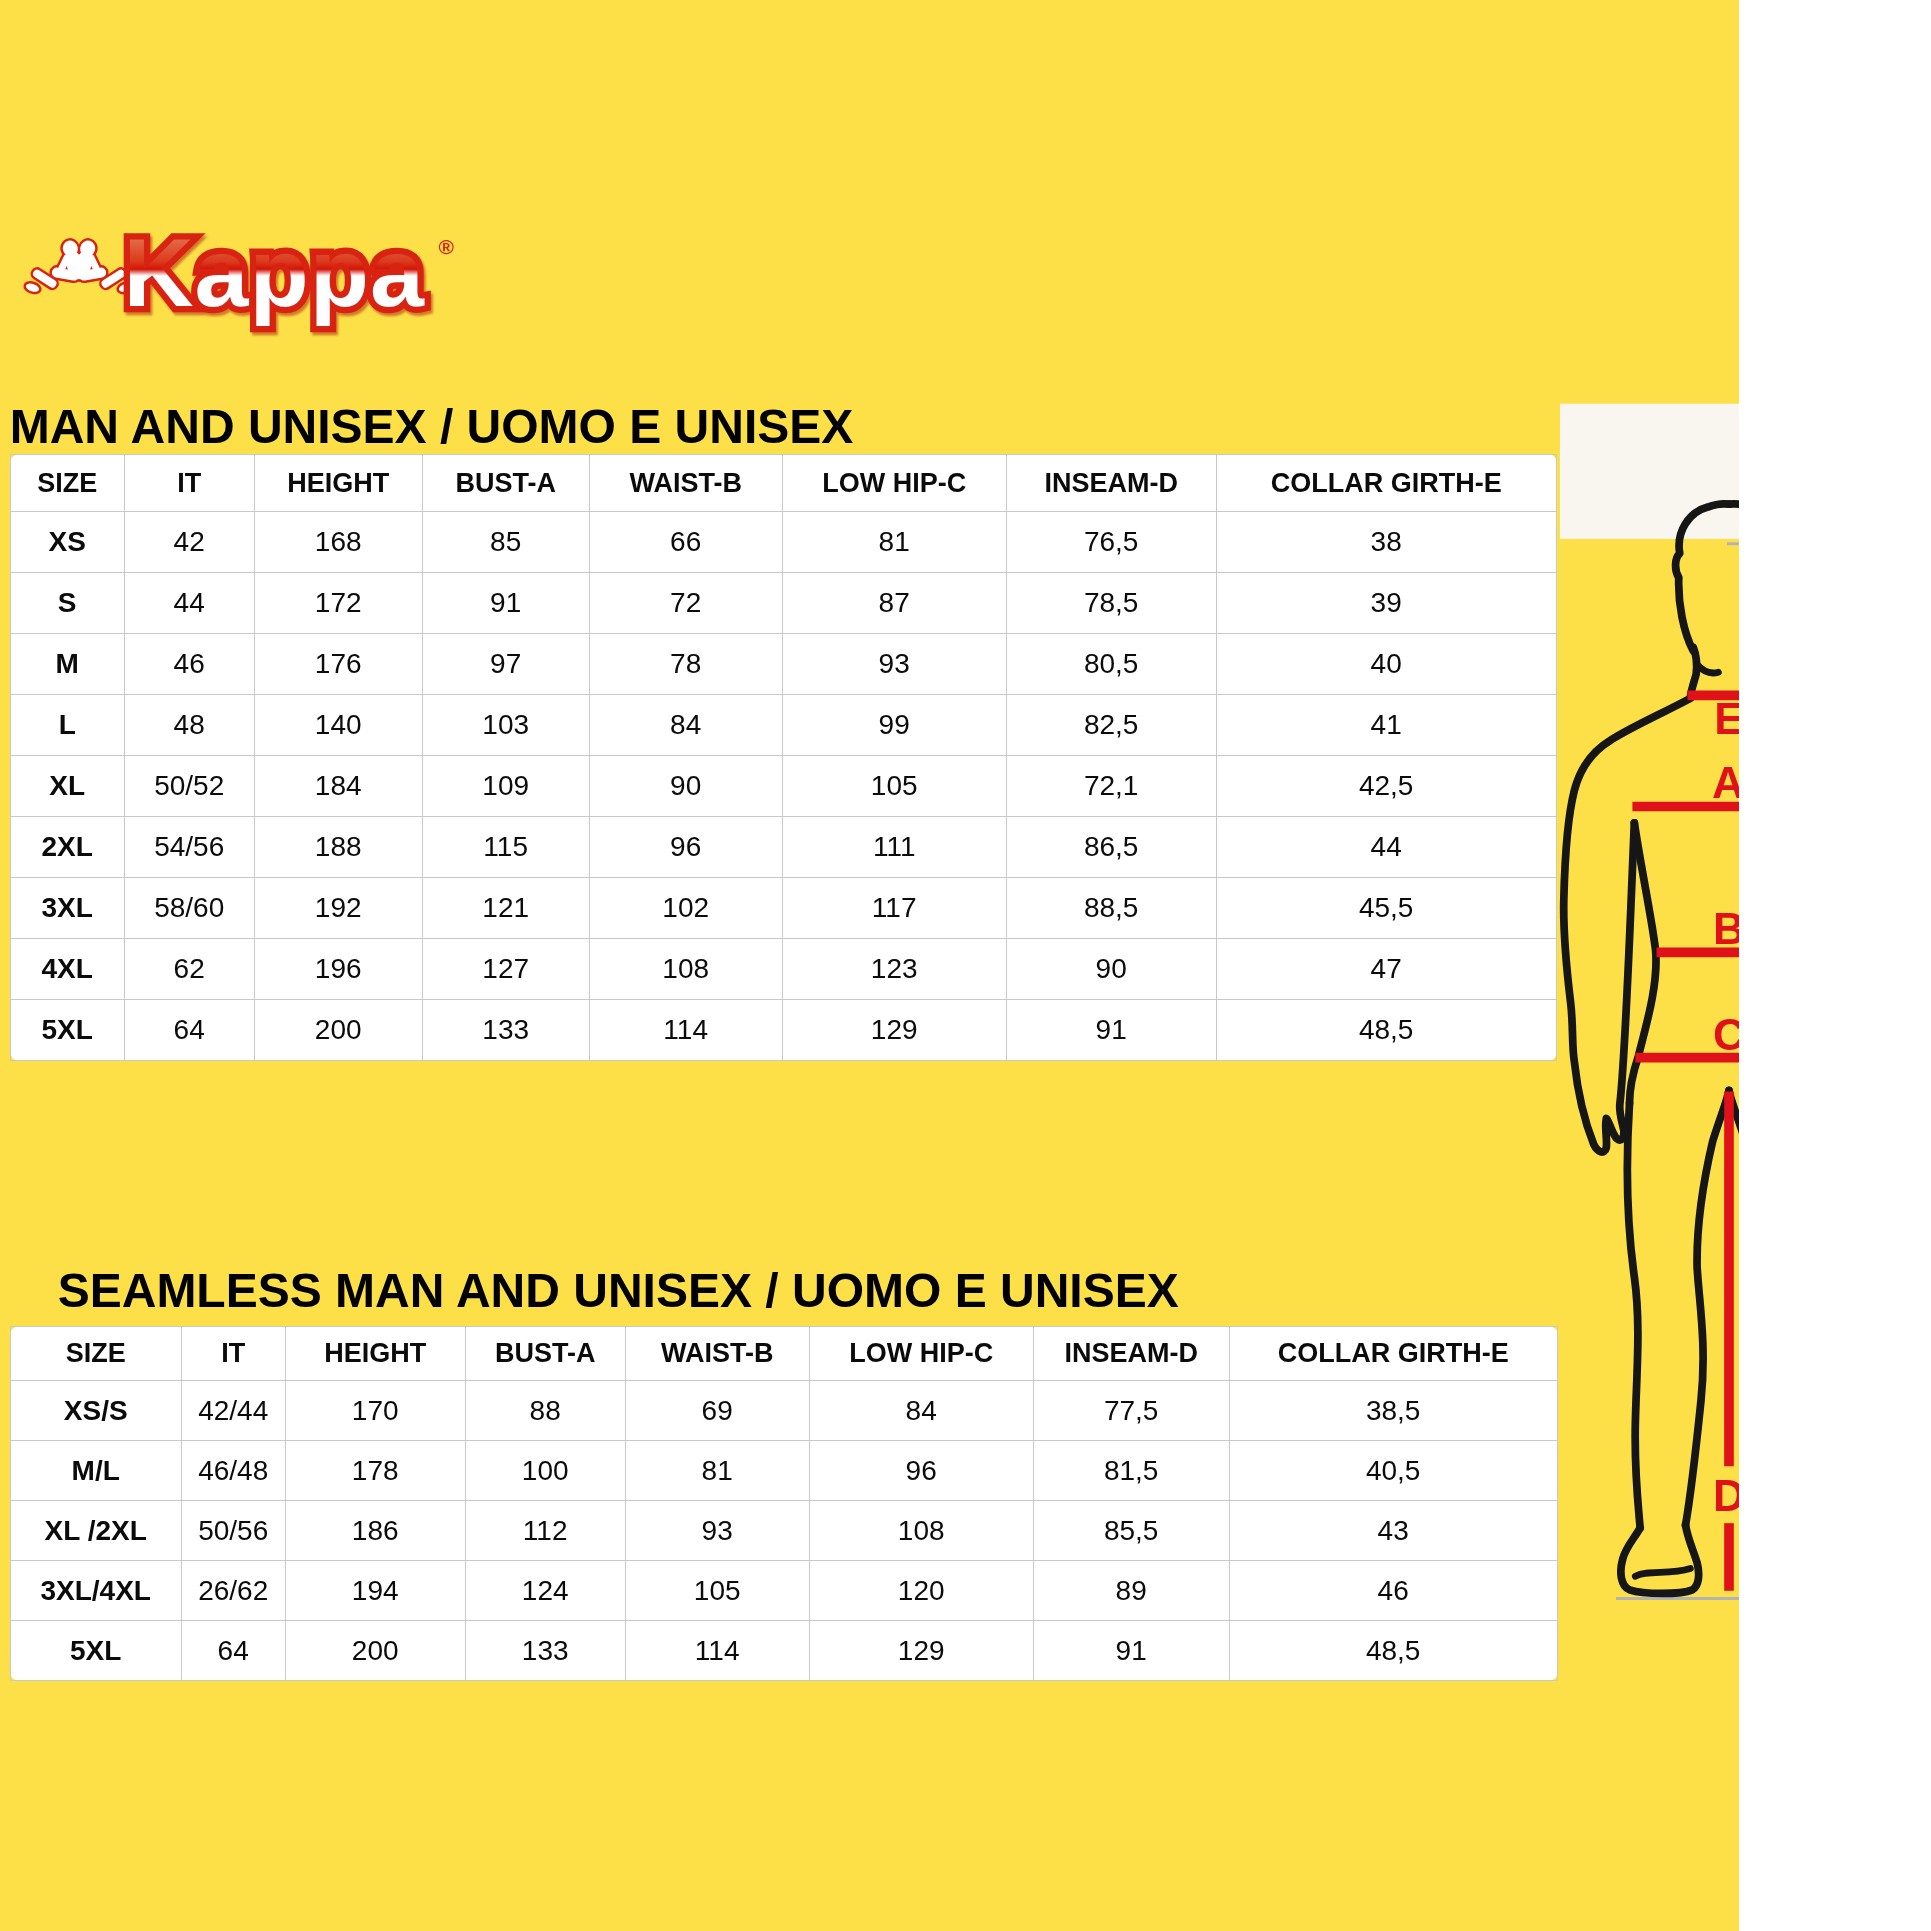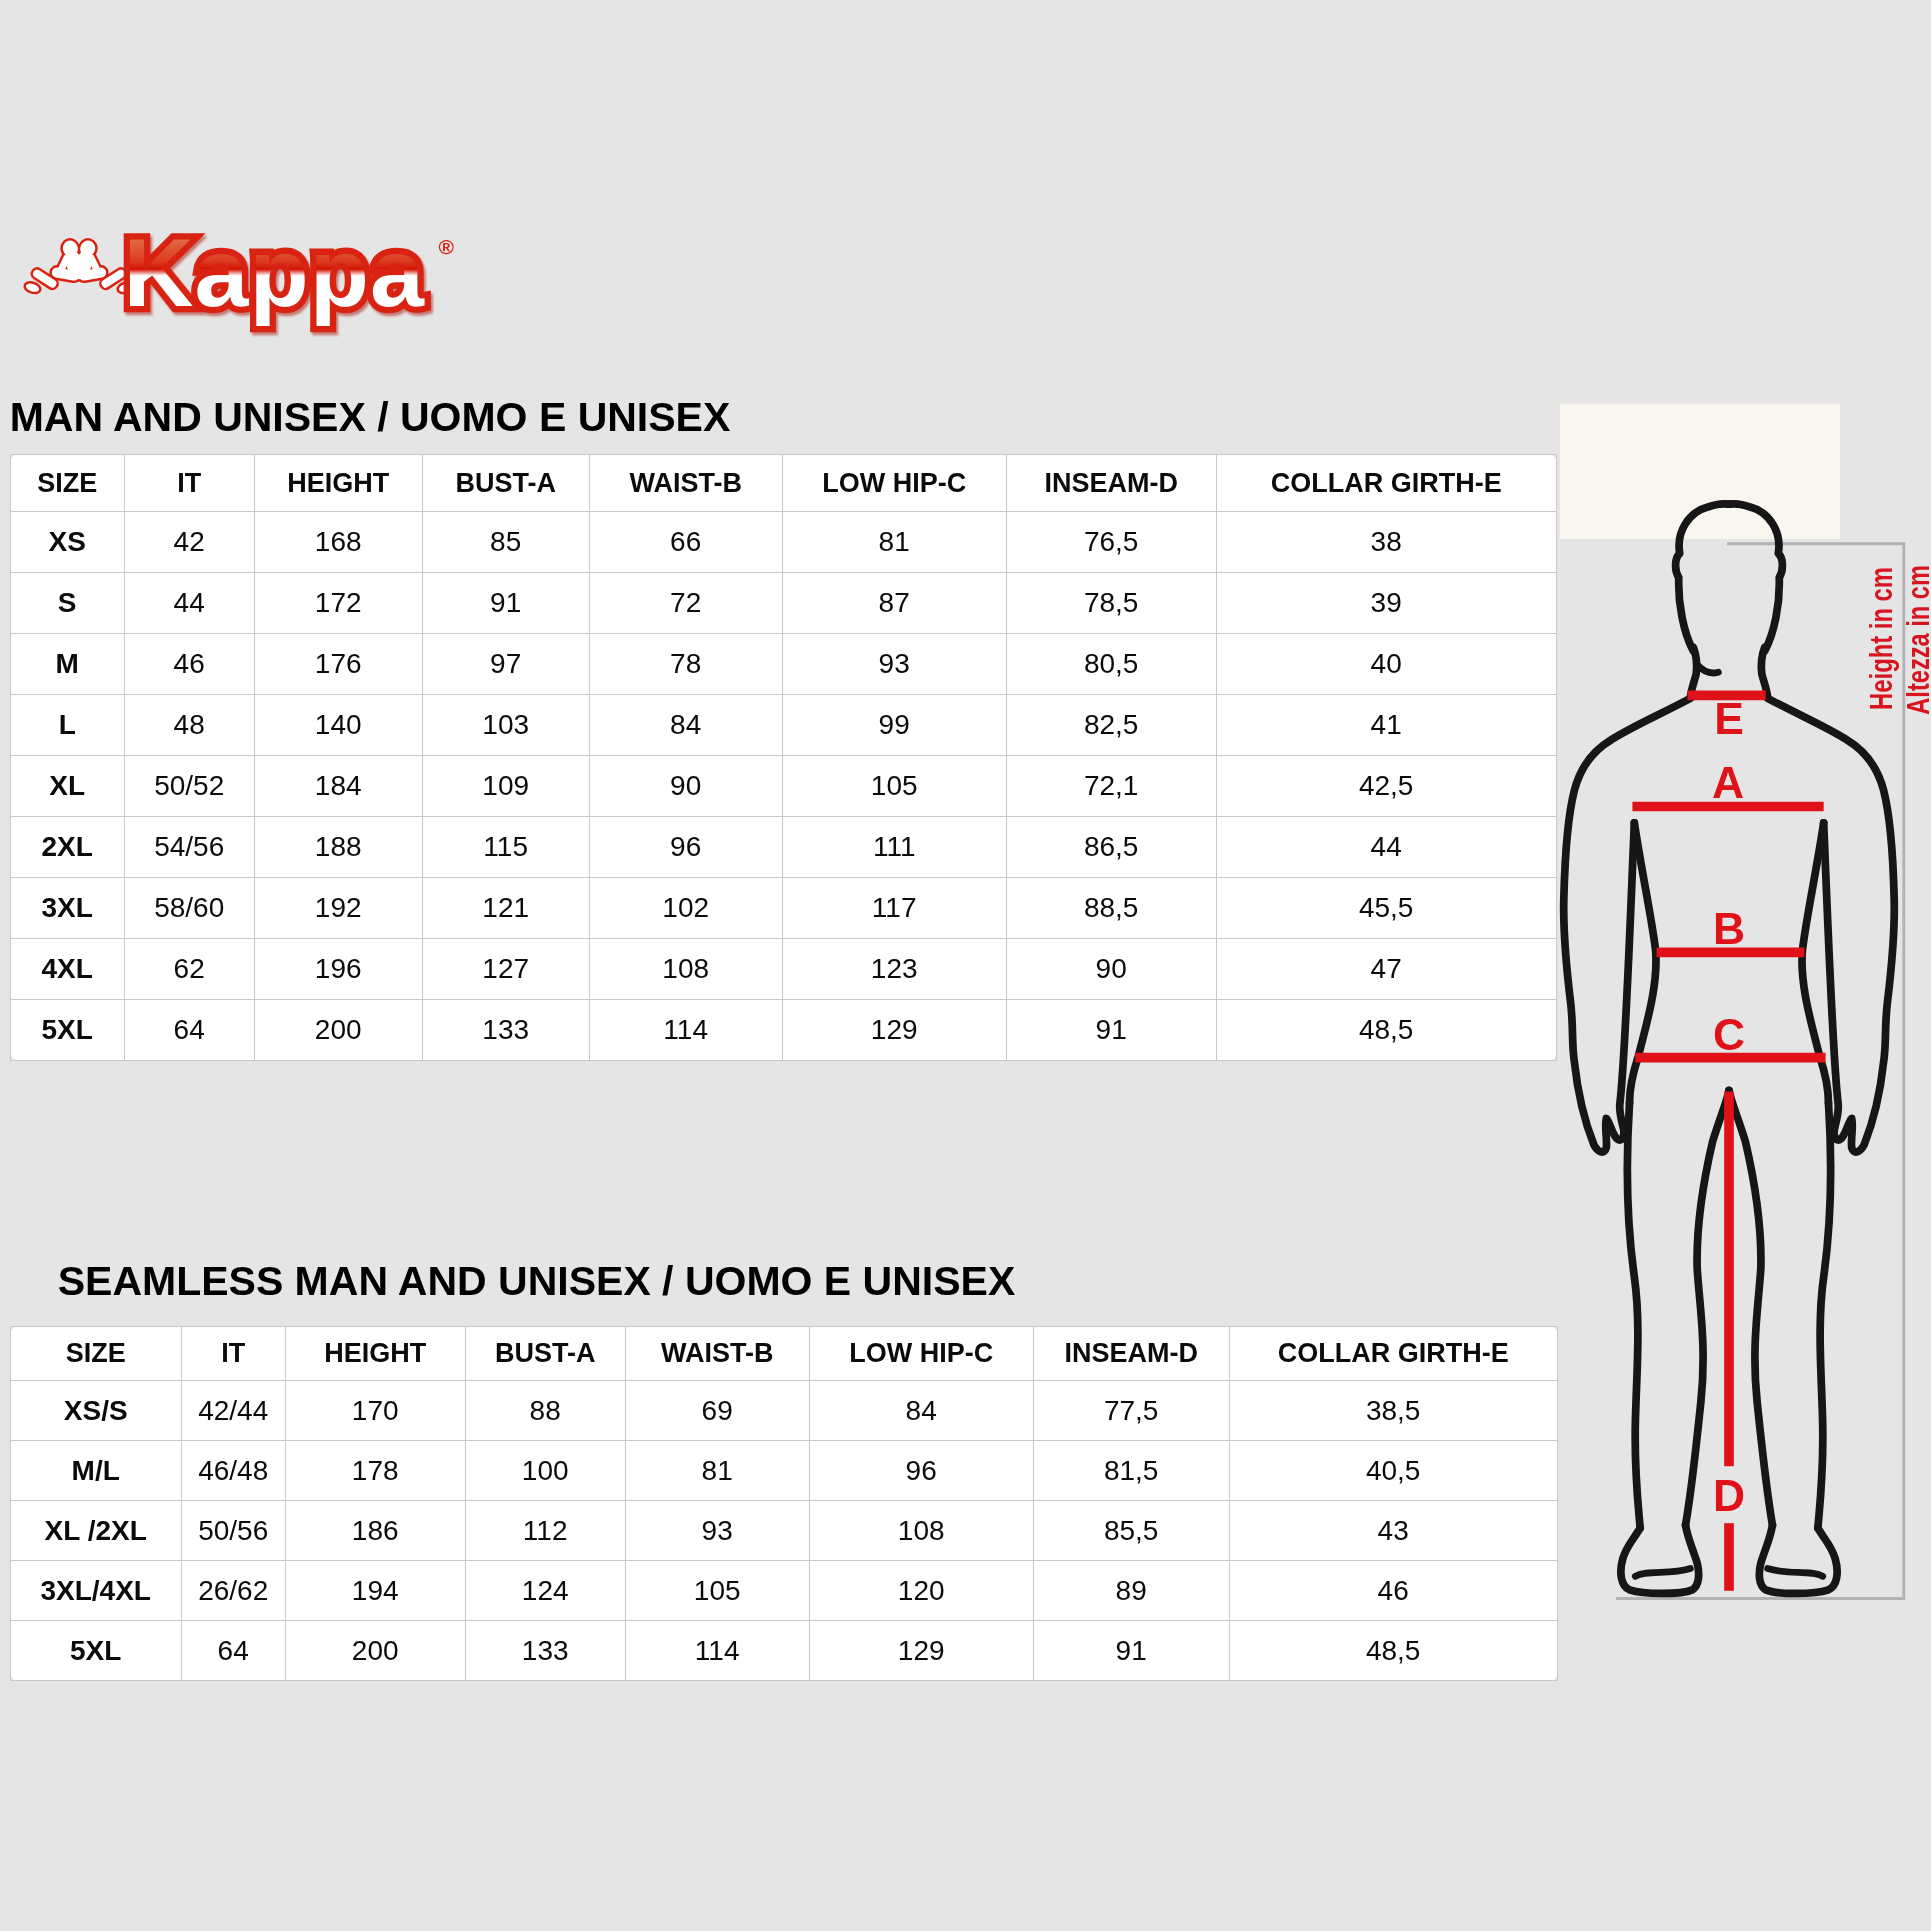--- a/index.html
+++ b/index.html
@@ -1,32 +1,32 @@
 <!DOCTYPE html>
 <html><head>
 <meta charset="utf-8">
 <style>
   html,body{margin:0;padding:0;background:#fff;}
-  .canvas{position:relative;width:1931px;height:1931px;background:#e5e5e5;overflow:hidden;
+  .canvas{position:relative;width:1739px;height:1931px;background:#fde047;overflow:hidden;
           font-family:"Liberation Sans",sans-serif;color:#000;}
 
   
   .logo{position:absolute;left:17.4px;top:210px;width:463px;height:116px;}
   .omini{position:absolute;left:0px;top:25px;}
   .wordmark{position:absolute;left:106px;top:13.5px;font-weight:bold;font-size:97px;line-height:1;
             letter-spacing:1px;white-space:nowrap;}
   .wordmark .stroke{position:absolute;left:0;top:0;color:#d92312;-webkit-text-stroke:12.6px #d92312;
             filter:drop-shadow(2.9px 3.9px 1px rgba(168,22,10,.5));}
   .wordmark .fill{position:relative;
             background:linear-gradient(180deg,#c94b2c 0%,#e06a45 20%,#dc3a1e 40%,#d31407 47%,#ffffff 53%,#ffffff 100%);
             -webkit-background-clip:text;background-clip:text;color:transparent;}
   .registered{position:absolute;left:421px;top:25px;font-size:21px;font-weight:bold;color:#d92312;}
 
   
-  .sec-title{position:absolute;left:9.7px;font-size:41px;font-weight:bold;line-height:1;
+  .sec-title{position:absolute;left:9.7px;font-size:48px;font-weight:bold;line-height:1;
              letter-spacing:0px;white-space:nowrap;}
   #title-man{top:363px;}
   #title-seamless{top:1227px;margin-left:48px;}
 
   
   table.size-table{position:absolute;left:9.7px;border-collapse:collapse;table-layout:fixed;
                    background:#fff;border-radius:9px;}
   #table-man{top:454px;}
   #table-seamless{top:1326px;}
   .size-table th,.size-table td{border:1.9px solid #c9c9c9;text-align:center;vertical-align:middle;

